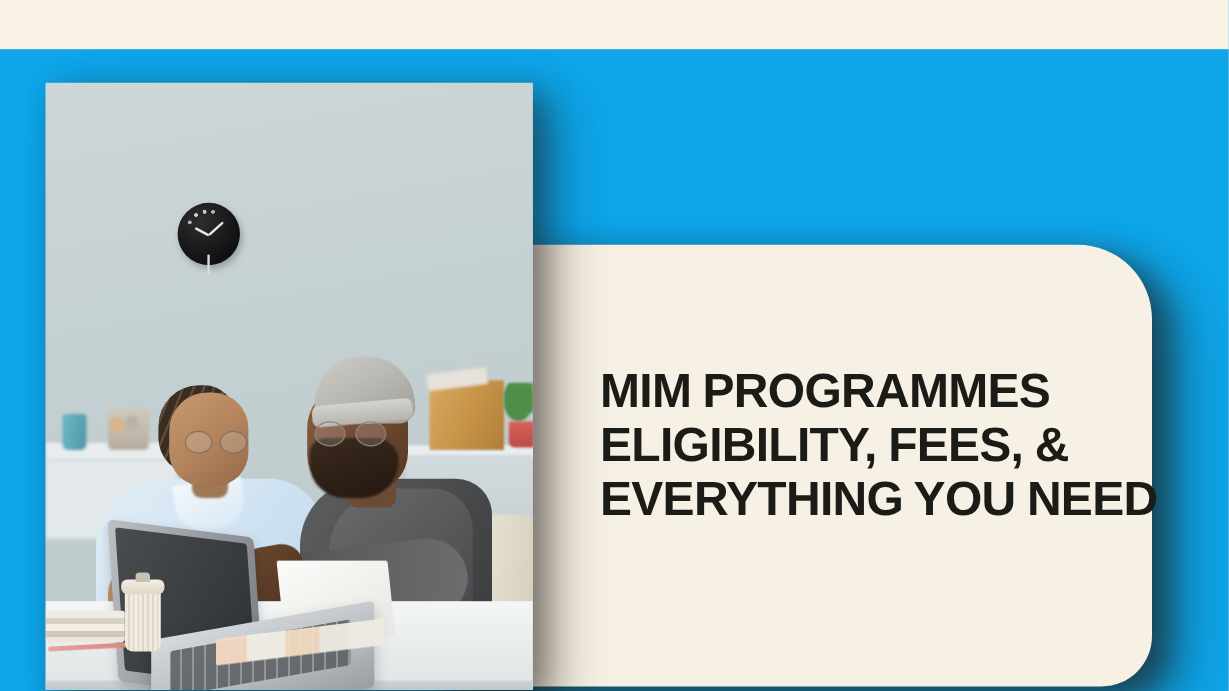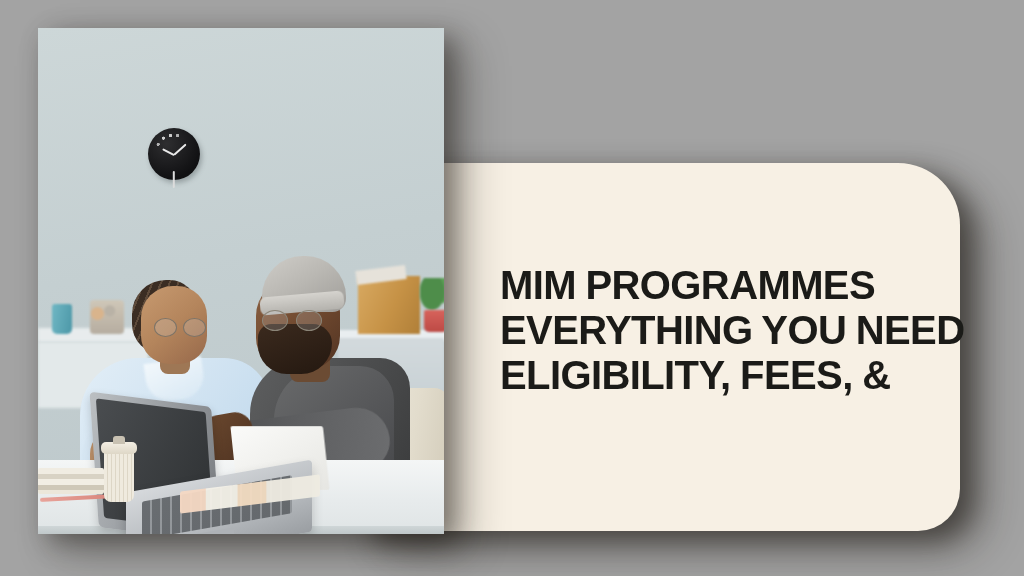--- a/index.html
+++ b/index.html
@@ -13,21 +13,22 @@
 
   body {
     background: #faf2e6;
     font-family: "Liberation Sans", sans-serif;
     position: relative;
   }
 
   .banner {
     position: absolute;
     inset: 0;
-    background: #a3a3a3;
+    background: #0ea5e9;
+    margin-top: 41px;
   }
 
   
   .text-card {
     position: absolute;
     left: 360px;
     top: 163px;
     width: 600px;
     height: 368px;
     background: #f7f0e4;
@@ -540,19 +541,19 @@
       <div class="cup-knob"></div>
 
       <div class="photo-softener"></div>
     </div>
   </div>
 
   <div class="text-card">
     <div class="text-card-inner">
       <h1 class="headline">
         <span class="headline-line">MIM PROGRAMMES</span>
+        <span class="headline-line">ELIGIBILITY, FEES, &amp;</span>
         <span class="headline-line">EVERYTHING YOU NEED</span>
-        <span class="headline-line">ELIGIBILITY, FEES, &amp;</span>
       </h1>
     </div>
   </div>
 
 </div>
 
 </body></html>

